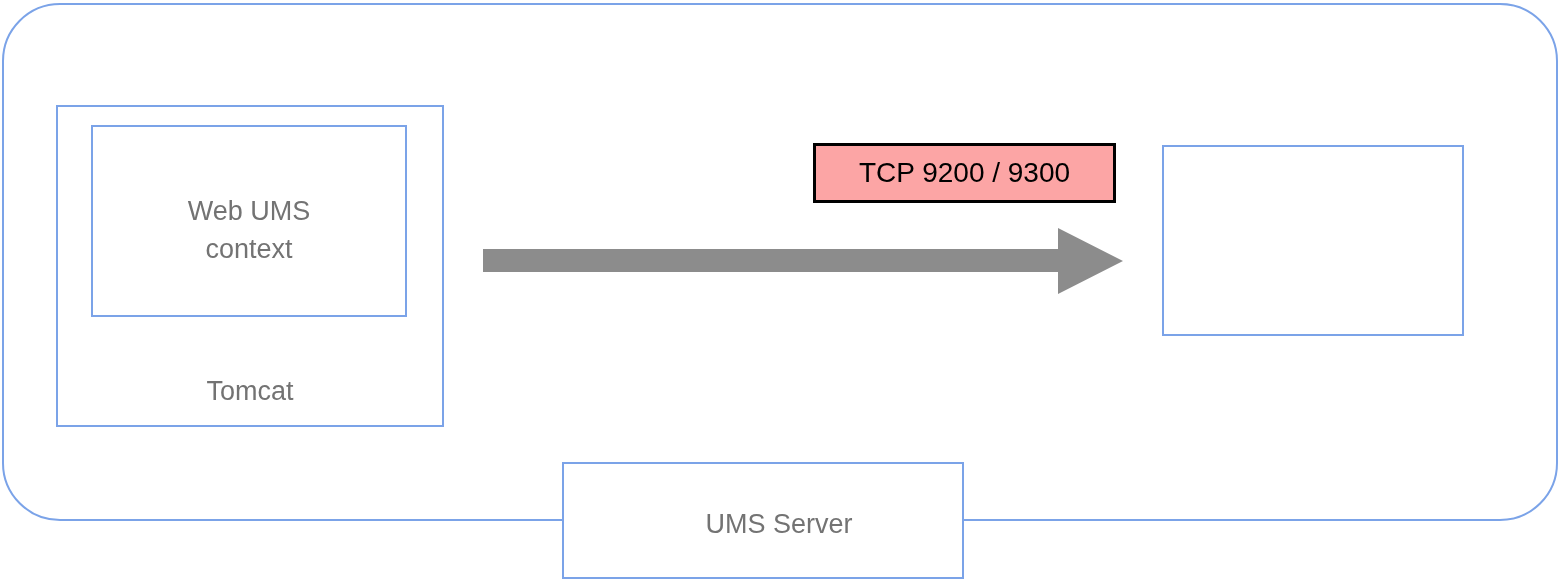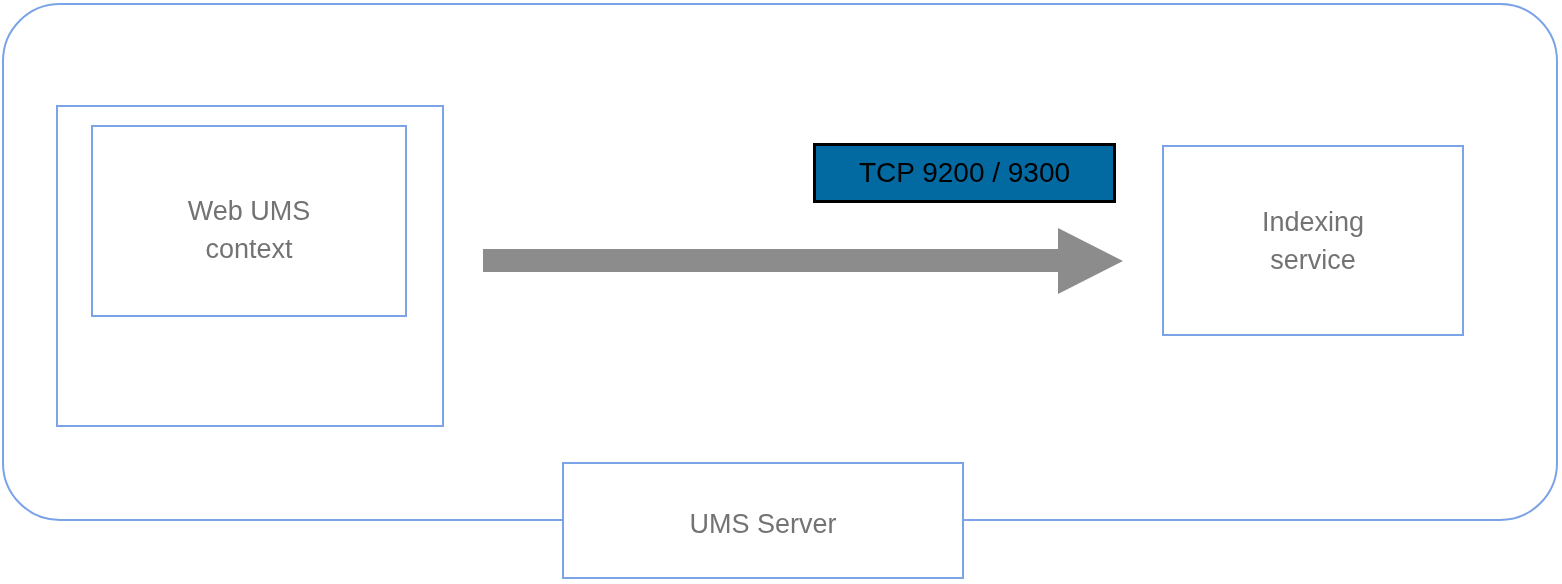--- a/index.html
+++ b/index.html
@@ -35,21 +35,21 @@
     border: 2px solid #7BA3E8;
     box-sizing: border-box;
     background: #ffffff;
   }
 
   
   .label-box {
     position: absolute;
     border: 3px solid #000000;
     box-sizing: border-box;
-    background: #0369a1;
+    background: #fca5a5;
     display: flex;
     align-items: center;
     justify-content: center;
     text-align: right;
   }
 
   
   .node-text {
     position: absolute;
     left: 0;
@@ -97,31 +97,30 @@
 
   <div class="outer-boundary"></div>
 
   <div class="node-box" id="tomcat-box"></div>
 
   <div class="node-box" id="webums-box"></div>
 
   <div class="node-text" id="webums-text" style="left:91px; width:316px;">Web UMS
 context</div>
 
+  <div class="node-text" id="tomcat-text" style="left:56px; width:388px;">Tomcat</div>
 
   <svg id="flow-arrow" viewBox="0 0 646 74" xmlns="http://www.w3.org/2000/svg">
     <polygon points="3,25 578,25 578,4 643,37 578,70 578,48 3,48" fill="#8C8C8C"></polygon>
   </svg>
 
   <div class="label-box" id="tcp-label-box">
     <span class="label-text">TCP 9200 / 9300</span>
   </div>
 
   <div class="node-box" id="indexing-box"></div>
 
-  <div class="node-text" id="indexing-text" style="left:1162px; width:302px;">Indexing
-service</div>
 
   <div class="node-box" id="umsserver-box"></div>
 
-  <div class="node-text" id="umsserver-text" style="left:562px; width:402px;">UMS Server</div>
+  <div class="node-text" id="umsserver-text" style="left:562px; width:402px;padding-left:16px;">UMS Server</div>
 
 </div>
 
 </body></html>

